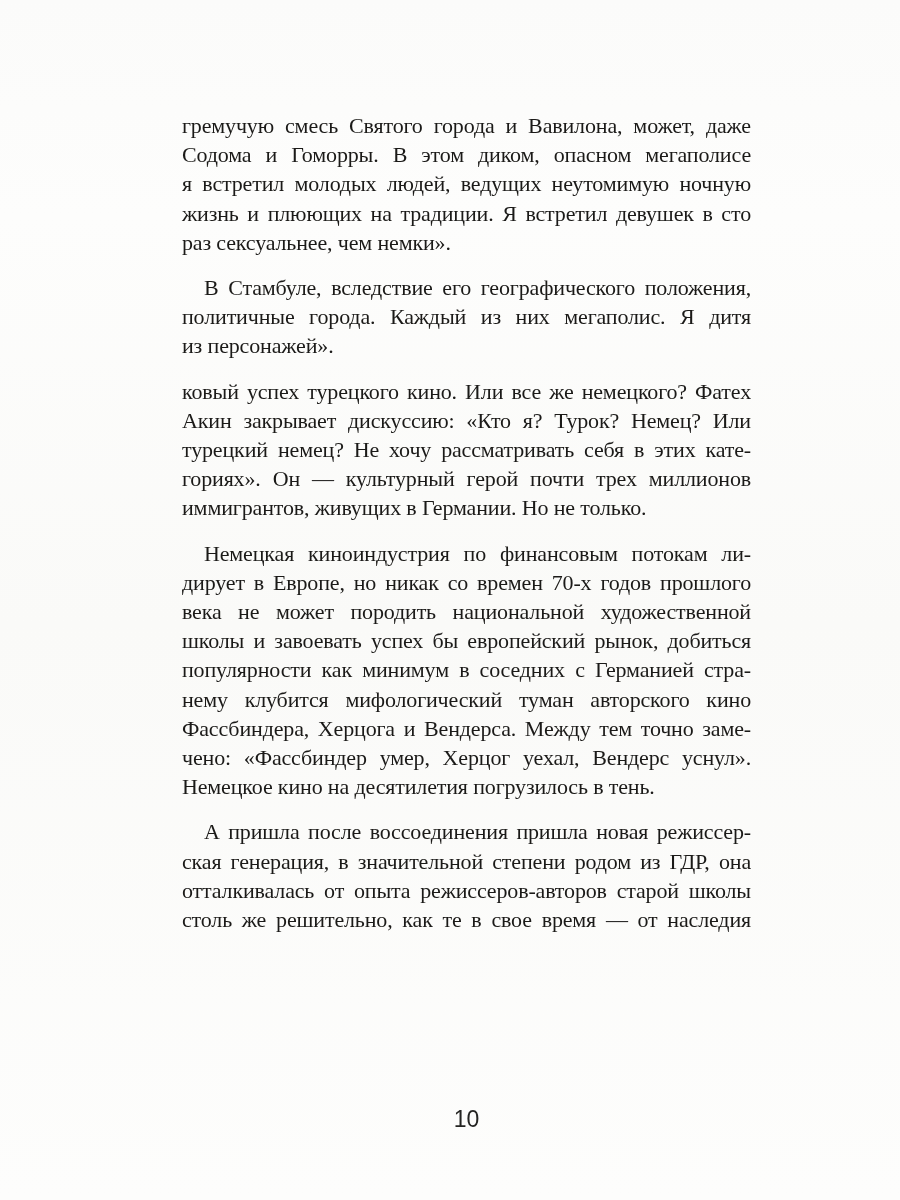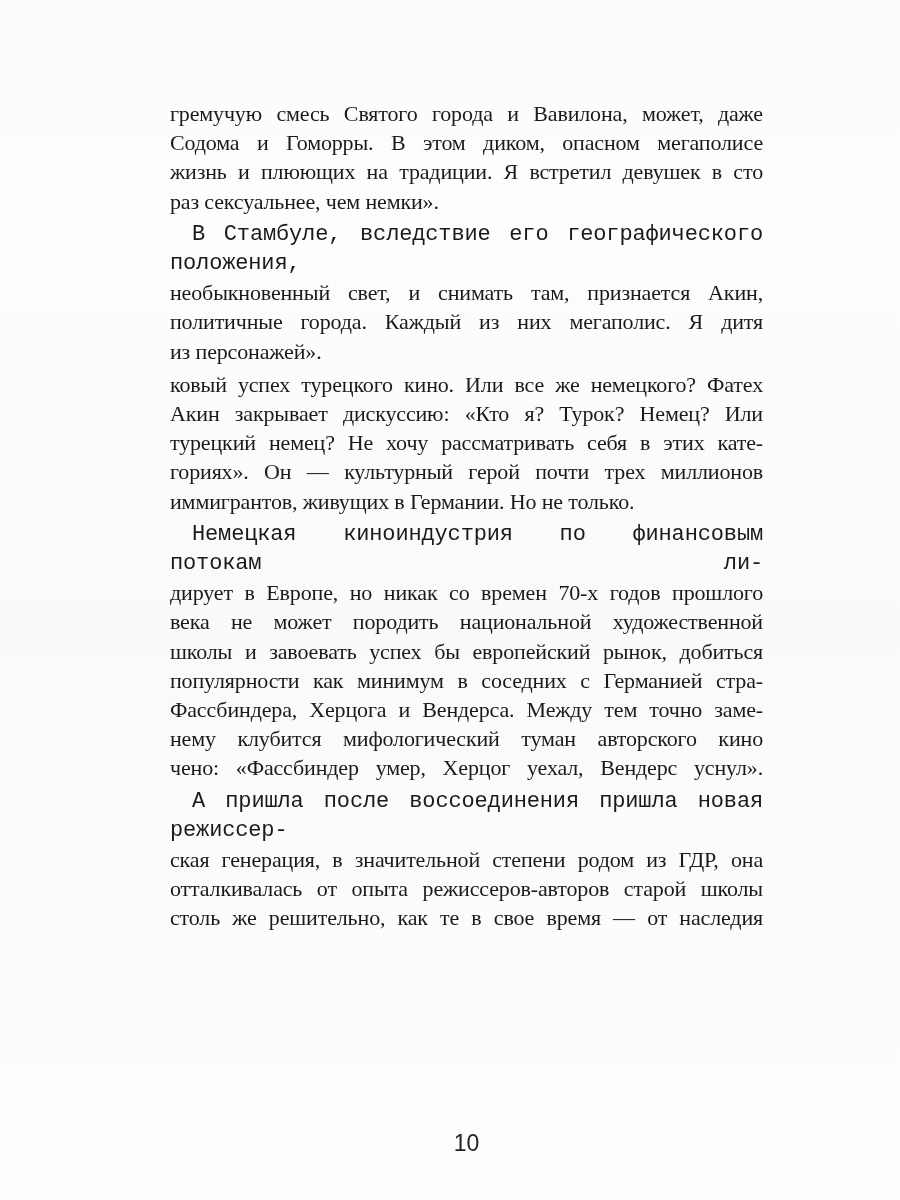--- a/index.html
+++ b/index.html
@@ -23,79 +23,78 @@
     position: absolute;
     left: 166px;
     top: 95px;
     width: 601px;
     font-family: "Liberation Serif", "DejaVu Serif", serif;
     font-size: 22px;
     line-height: 29.2px;
     color: #1b1a18;
     letter-spacing: -0.15px;
   }
-  .paragraph { margin: 4px; padding: 0; }
+  .paragraph { margin: 16px; padding: 0; }
   .line {
     text-align: justify;
     text-align-last: justify;
     white-space: normal;
   }
   .line.last {
     text-align-last: left;
   }
   .line.indent {
     text-indent: 22px;
-    font-family: Liberation Mono, monospace;
   }
   .page-number {
     position: absolute;
     left: 166px;
     top: 1106px;
     width: 601px;
     text-align: center;
     font-family: "Liberation Sans", "DejaVu Sans", sans-serif;
     font-size: 23px;
     line-height: 26px;
     color: #242422;
-    margin-top: 24px;
   }
 </style>
 </head>
 <body>
 
 <div class="page">
   <div class="text-block">
       <div class="paragraph">
         <div class="line">гремучую смесь Святого города и Вавилона, может, даже</div>
         <div class="line">Содома и Гоморры. В этом диком, опасном мегаполисе</div>
+        <div class="line">я встретил молодых людей, ведущих неутомимую ночную</div>
         <div class="line">жизнь и плюющих на традиции. Я встретил девушек в сто</div>
         <div class="line last">раз сексуальнее, чем немки».</div>
       </div>
       <div class="paragraph">
         <div class="line indent">В Стамбуле, вследствие его географического положения,</div>
-        <div class="line">необыкновенный свет, и снимать там, признается Акин,</div>
         <div class="line">политичные города. Каждый из них мегаполис. Я дитя</div>
         <div class="line last">из персонажей».</div>
       </div>
       <div class="paragraph">
         <div class="line">ковый успех турецкого кино. Или все же немецкого? Фатех</div>
         <div class="line">Акин закрывает дискуссию: «Кто я? Турок? Немец? Или</div>
         <div class="line">турецкий немец? Не хочу рассматривать себя в этих кате-</div>
         <div class="line">гориях». Он — культурный герой почти трех миллионов</div>
         <div class="line last">иммигрантов, живущих в Германии. Но не только.</div>
       </div>
       <div class="paragraph">
         <div class="line indent">Немецкая киноиндустрия по финансовым потокам ли-</div>
         <div class="line">дирует в Европе, но никак со времен 70-х годов прошлого</div>
         <div class="line">века не может породить национальной художественной</div>
         <div class="line">школы и завоевать успех бы европейский рынок, добиться</div>
         <div class="line">популярности как минимум в соседних с Германией стра-</div>
+        <div class="line">нему клубится мифологический туман авторского кино</div>
         <div class="line">Фассбиндера, Херцога и Вендерса. Между тем точно заме-</div>
-        <div class="line">нему клубится мифологический туман авторского кино</div>
         <div class="line">чено: «Фассбиндер умер, Херцог уехал, Вендерс уснул».</div>
+        <div class="line last">Немецкое кино на десятилетия погрузилось в тень.</div>
       </div>
       <div class="paragraph">
         <div class="line indent">А пришла после воссоединения пришла новая режиссер-</div>
         <div class="line">ская генерация, в значительной степени родом из ГДР, она</div>
         <div class="line">отталкивалась от опыта режиссеров-авторов старой школы</div>
         <div class="line">столь же решительно, как те в свое время — от наследия</div>
       </div>
     </div>
   <div class="page-number">10</div>
 </div>

